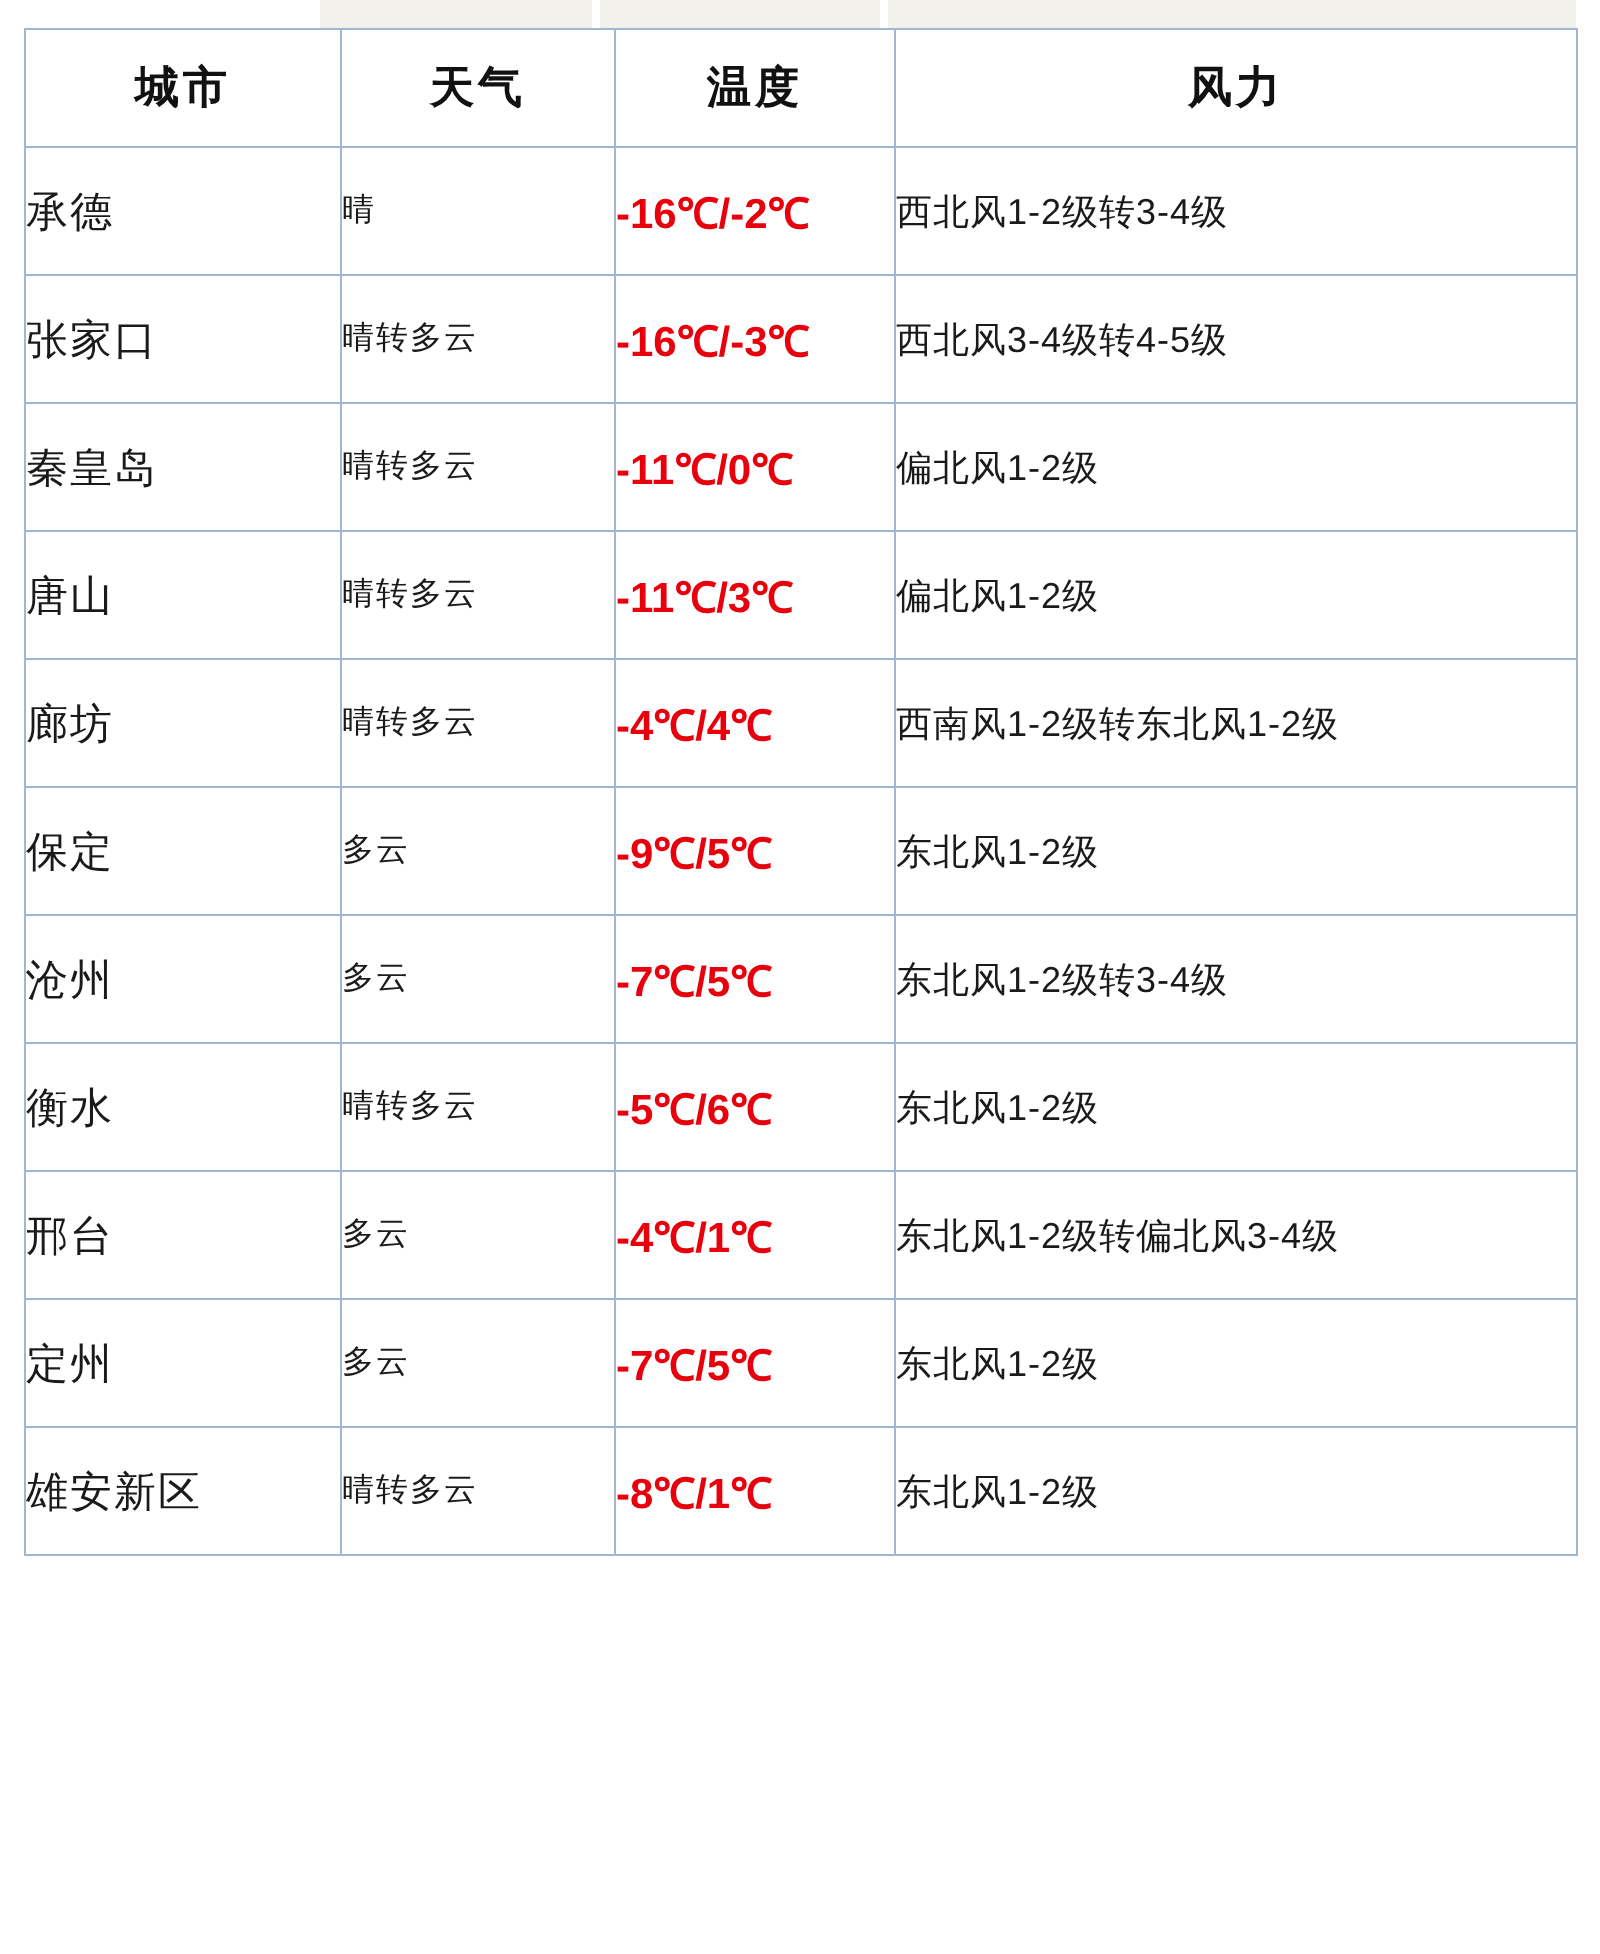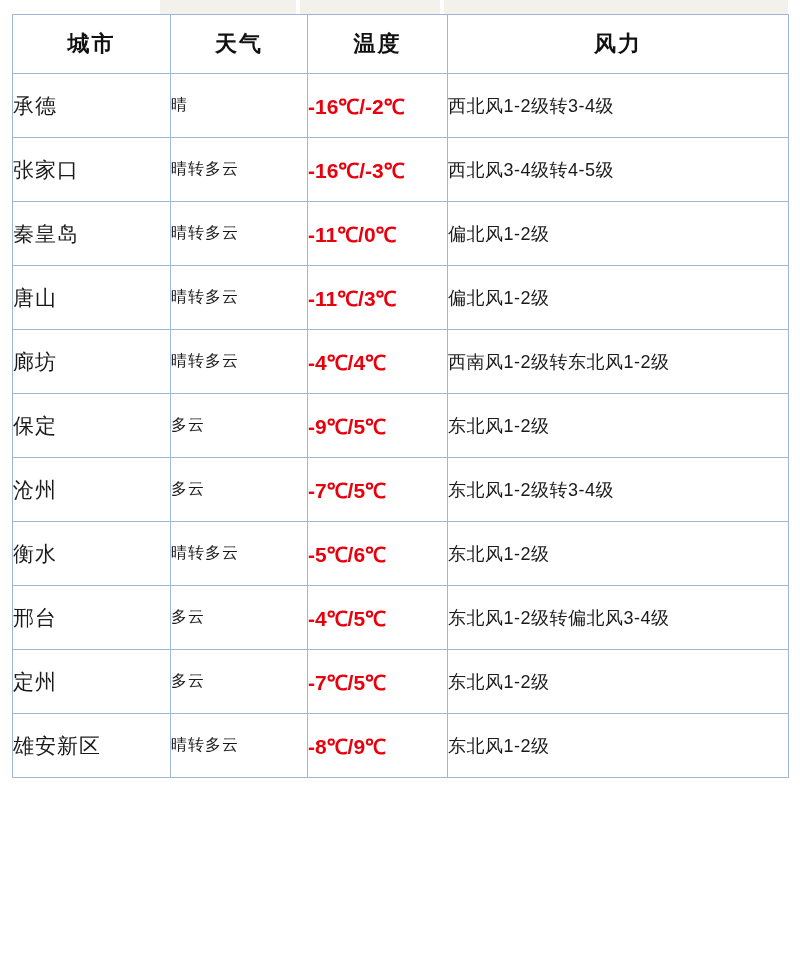--- a/index.html
+++ b/index.html
@@ -164,32 +164,32 @@
       </tr>
       <tr>
         <td class="city">衡水</td>
         <td class="wx">晴转多云</td>
         <td class="temp">-5℃/6℃</td>
         <td class="wind">东北风1-2级</td>
       </tr>
       <tr>
         <td class="city">邢台</td>
         <td class="wx">多云</td>
-        <td class="temp">-4℃/5℃</td>
+        <td class="temp">-4℃/1℃</td>
         <td class="wind">东北风1-2级转偏北风3-4级</td>
       </tr>
       <tr>
         <td class="city">定州</td>
         <td class="wx">多云</td>
         <td class="temp">-7℃/5℃</td>
         <td class="wind">东北风1-2级</td>
       </tr>
       <tr>
         <td class="city">雄安新区</td>
         <td class="wx">晴转多云</td>
-        <td class="temp">-8℃/9℃</td>
+        <td class="temp">-8℃/1℃</td>
         <td class="wind">东北风1-2级</td>
       </tr>
     </tbody>
   </table>
 
   <div class="bottom-pad"></div>
 </div>
 
 </body></html>

